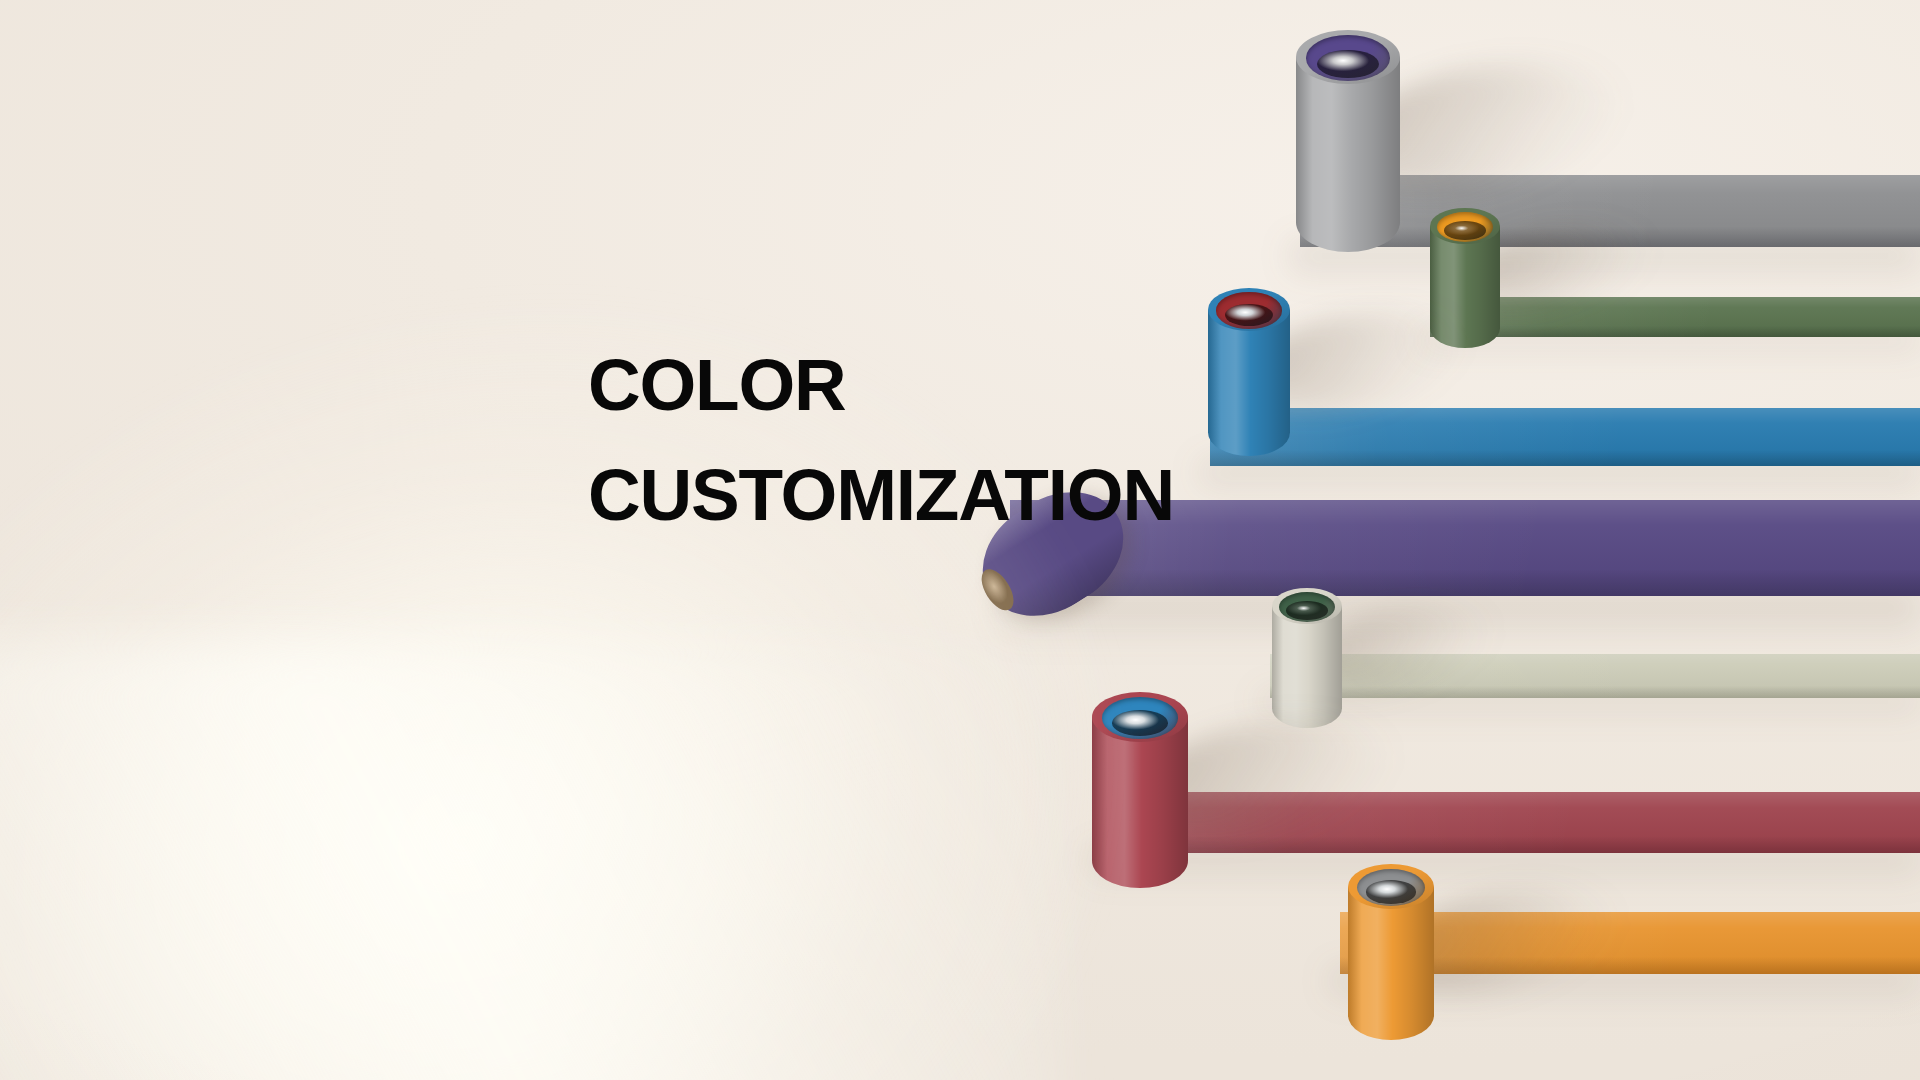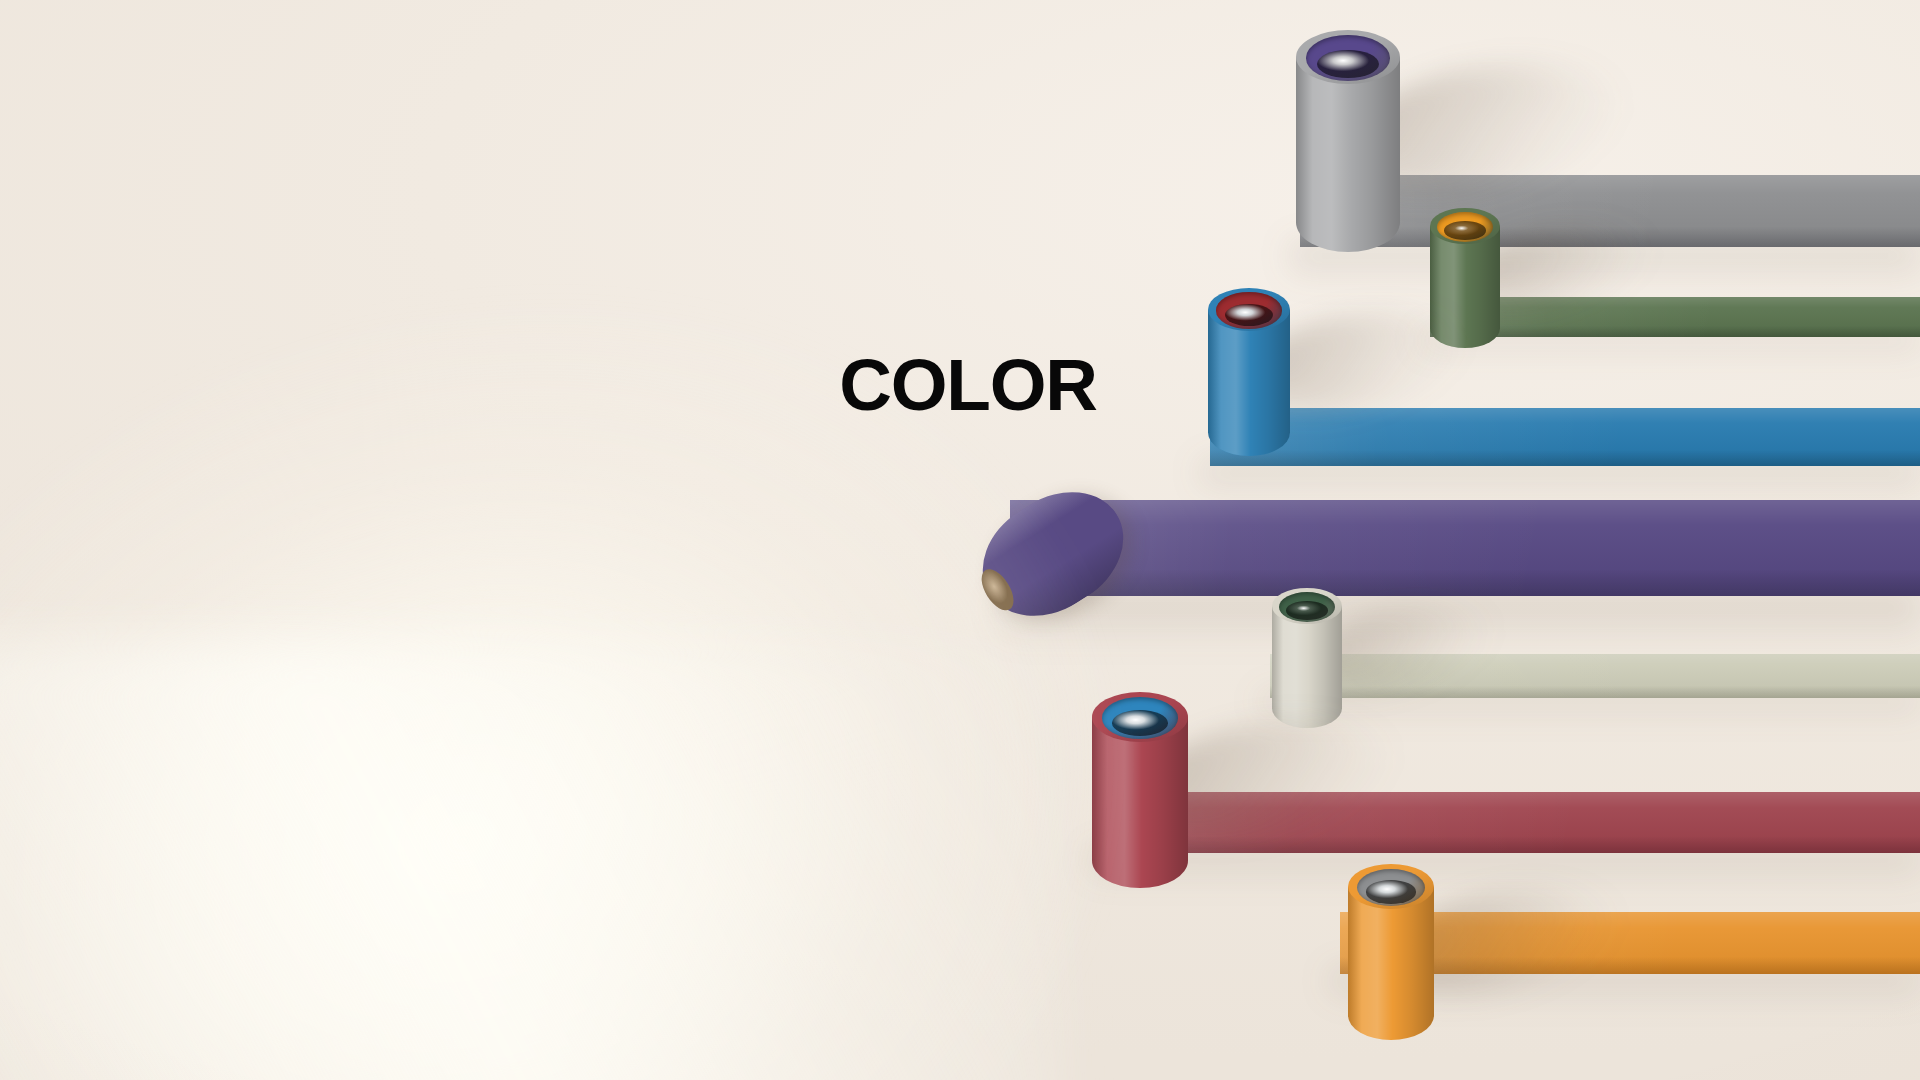--- a/index.html
+++ b/index.html
@@ -8,21 +8,20 @@
   body{
     font-family:"Liberation Sans", sans-serif;
     background:#f2ebe3;
     position:relative;
   }
   #stage{
     position:absolute; inset:0;
     width:1920px; height:1080px;
     background:#f2ebe3;
     overflow:hidden;
-    text-align:center;
   }
 
   
   .floor-base{
     position:absolute; inset:0;
     background:
       radial-gradient(110% 80% at 72% 18%, #f6f0e9 0%, #f1eae1 45%, #ece4da 100%);
   }
   .light-beam{
     position:absolute;
@@ -270,15 +269,16 @@
         <div class="capcore" style="left: -3px; top: 32.4px; width: 24px; height: 45.36px; background: radial-gradient(closest-side at 45% 40%, rgb(201, 178, 145) 0%, rgb(160, 136, 104) 55%, rgb(125, 101, 69) 100%);"></div>
       </div>
     </div>
 
   <div class="light-beam"></div>
   <div class="light-streak"></div>
   <div class="vignette"></div>
 
   <h1 class="headline" style="color: rgb(8, 8, 8);">
     <span class="line">COLOR</span>
+    <span class="line">CUSTOMIZATION</span>
   </h1>
 
 </div>
 
 </body></html>

